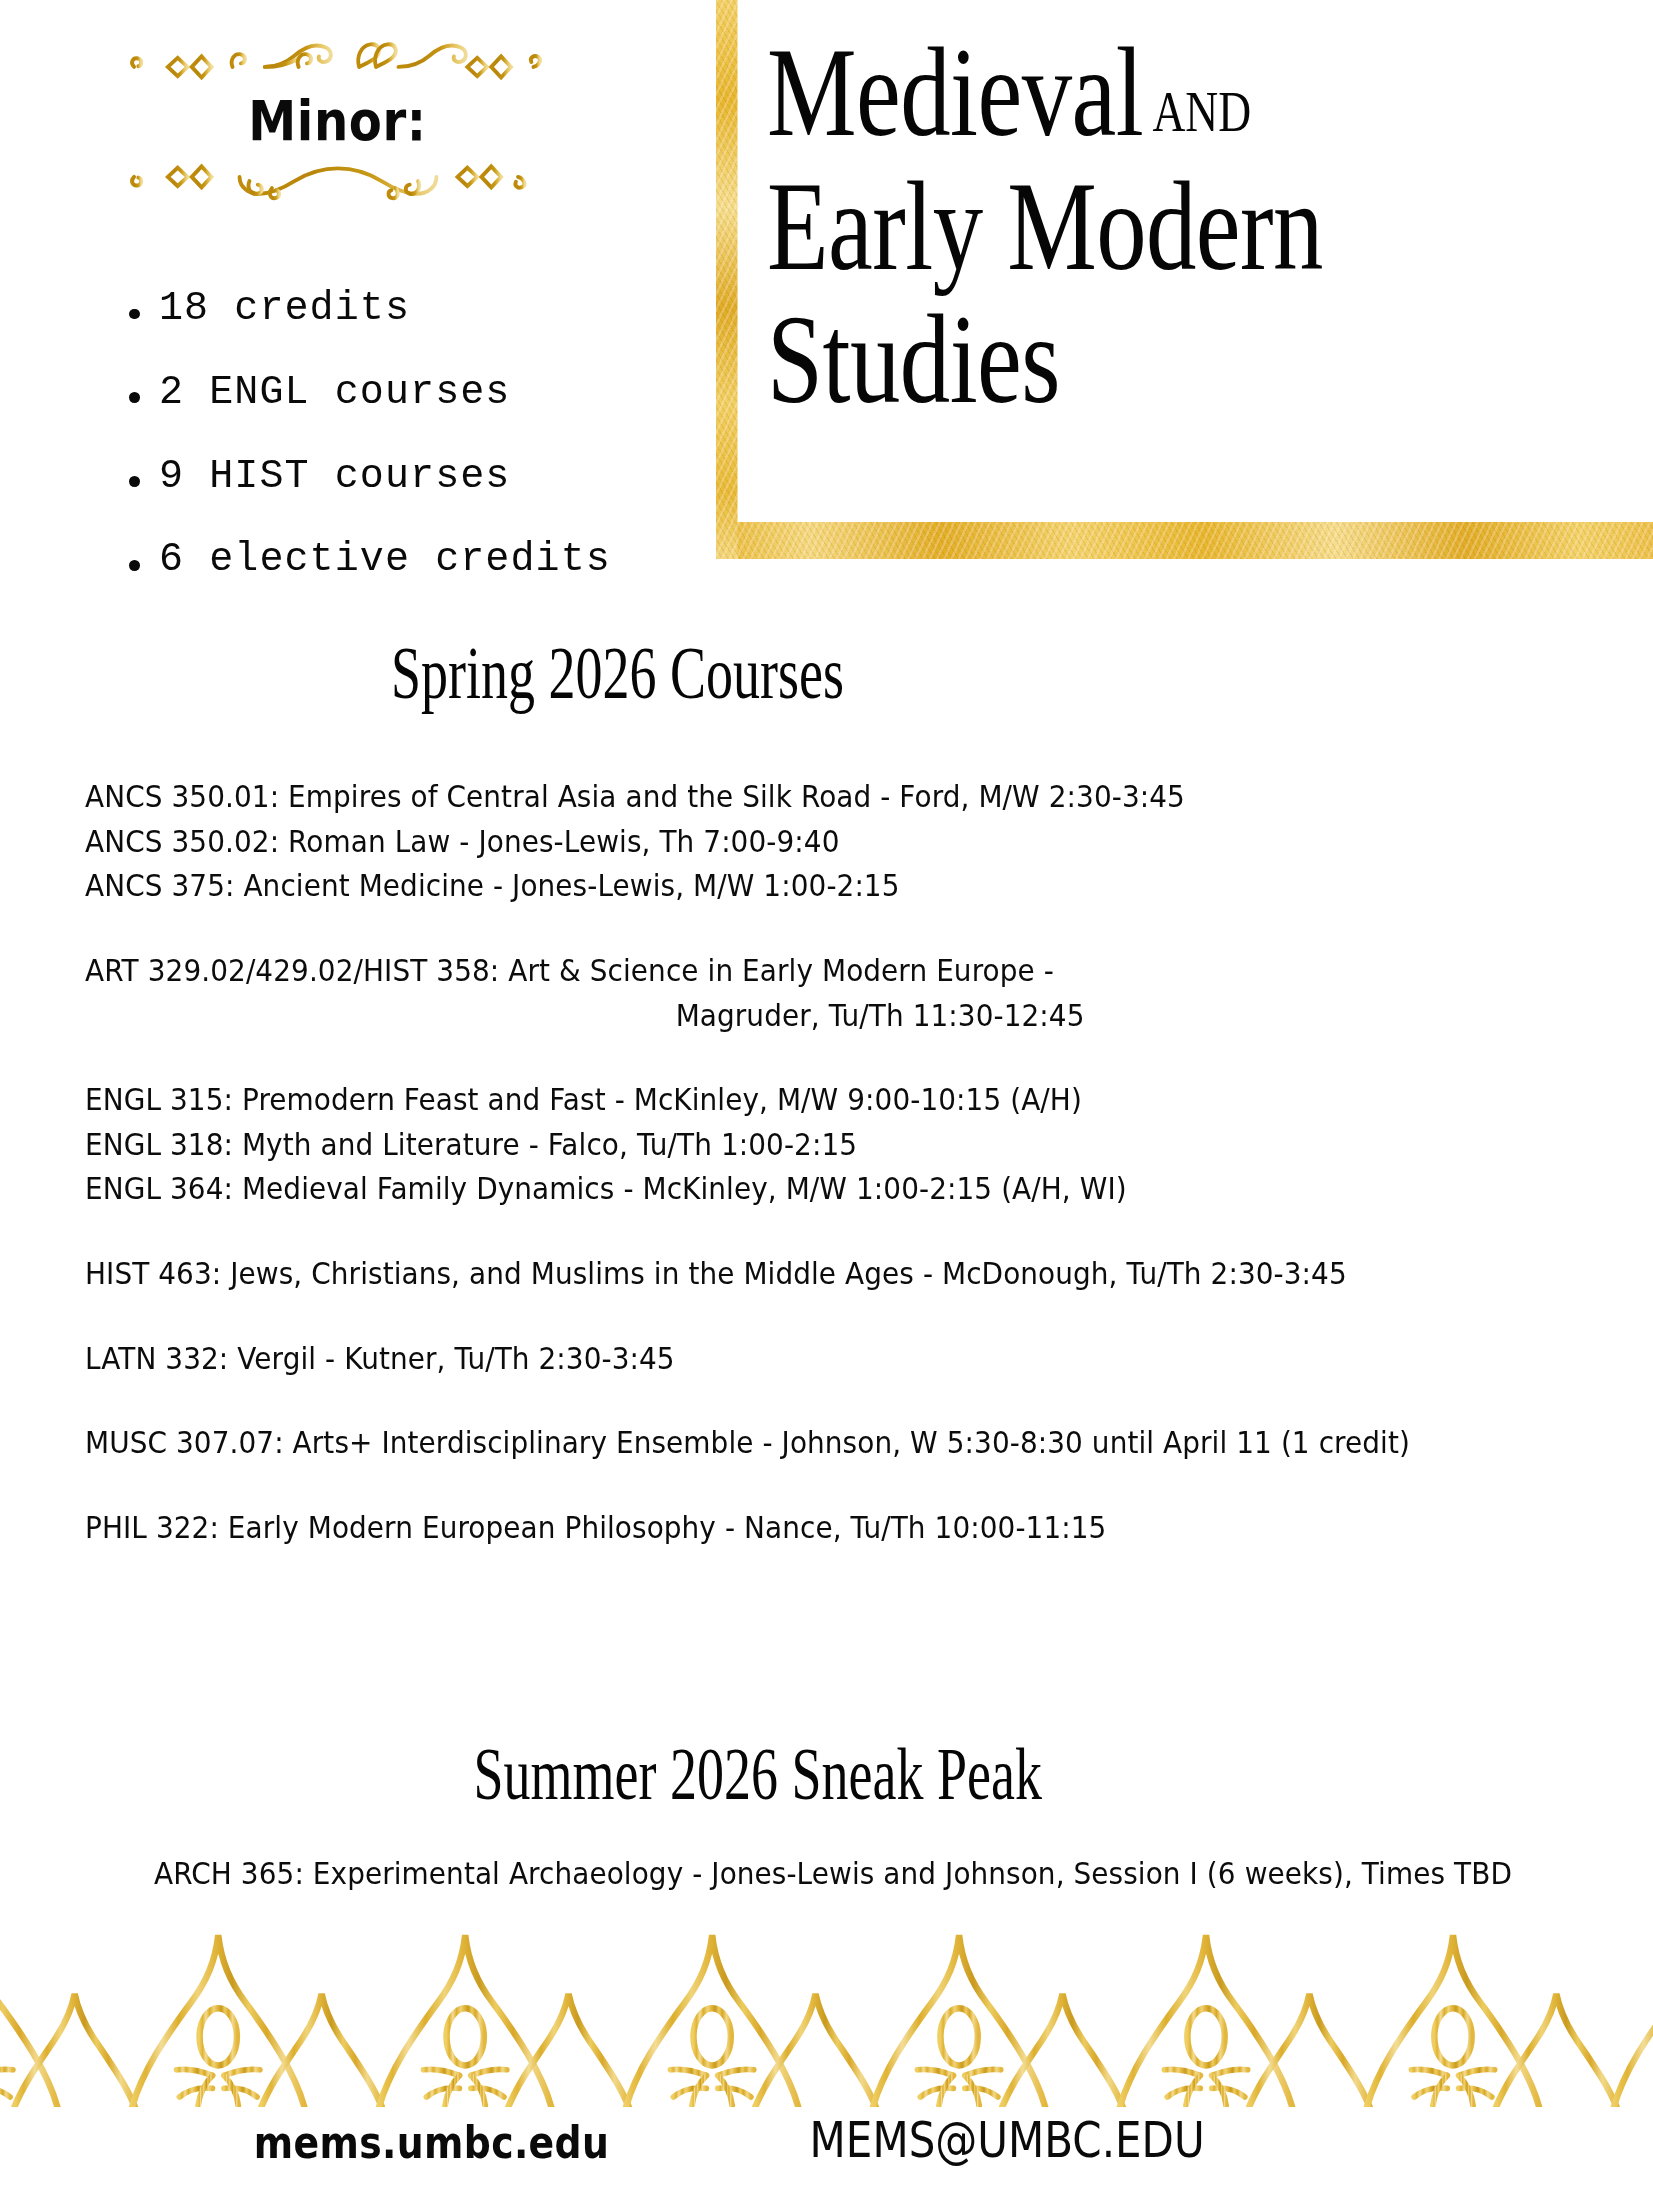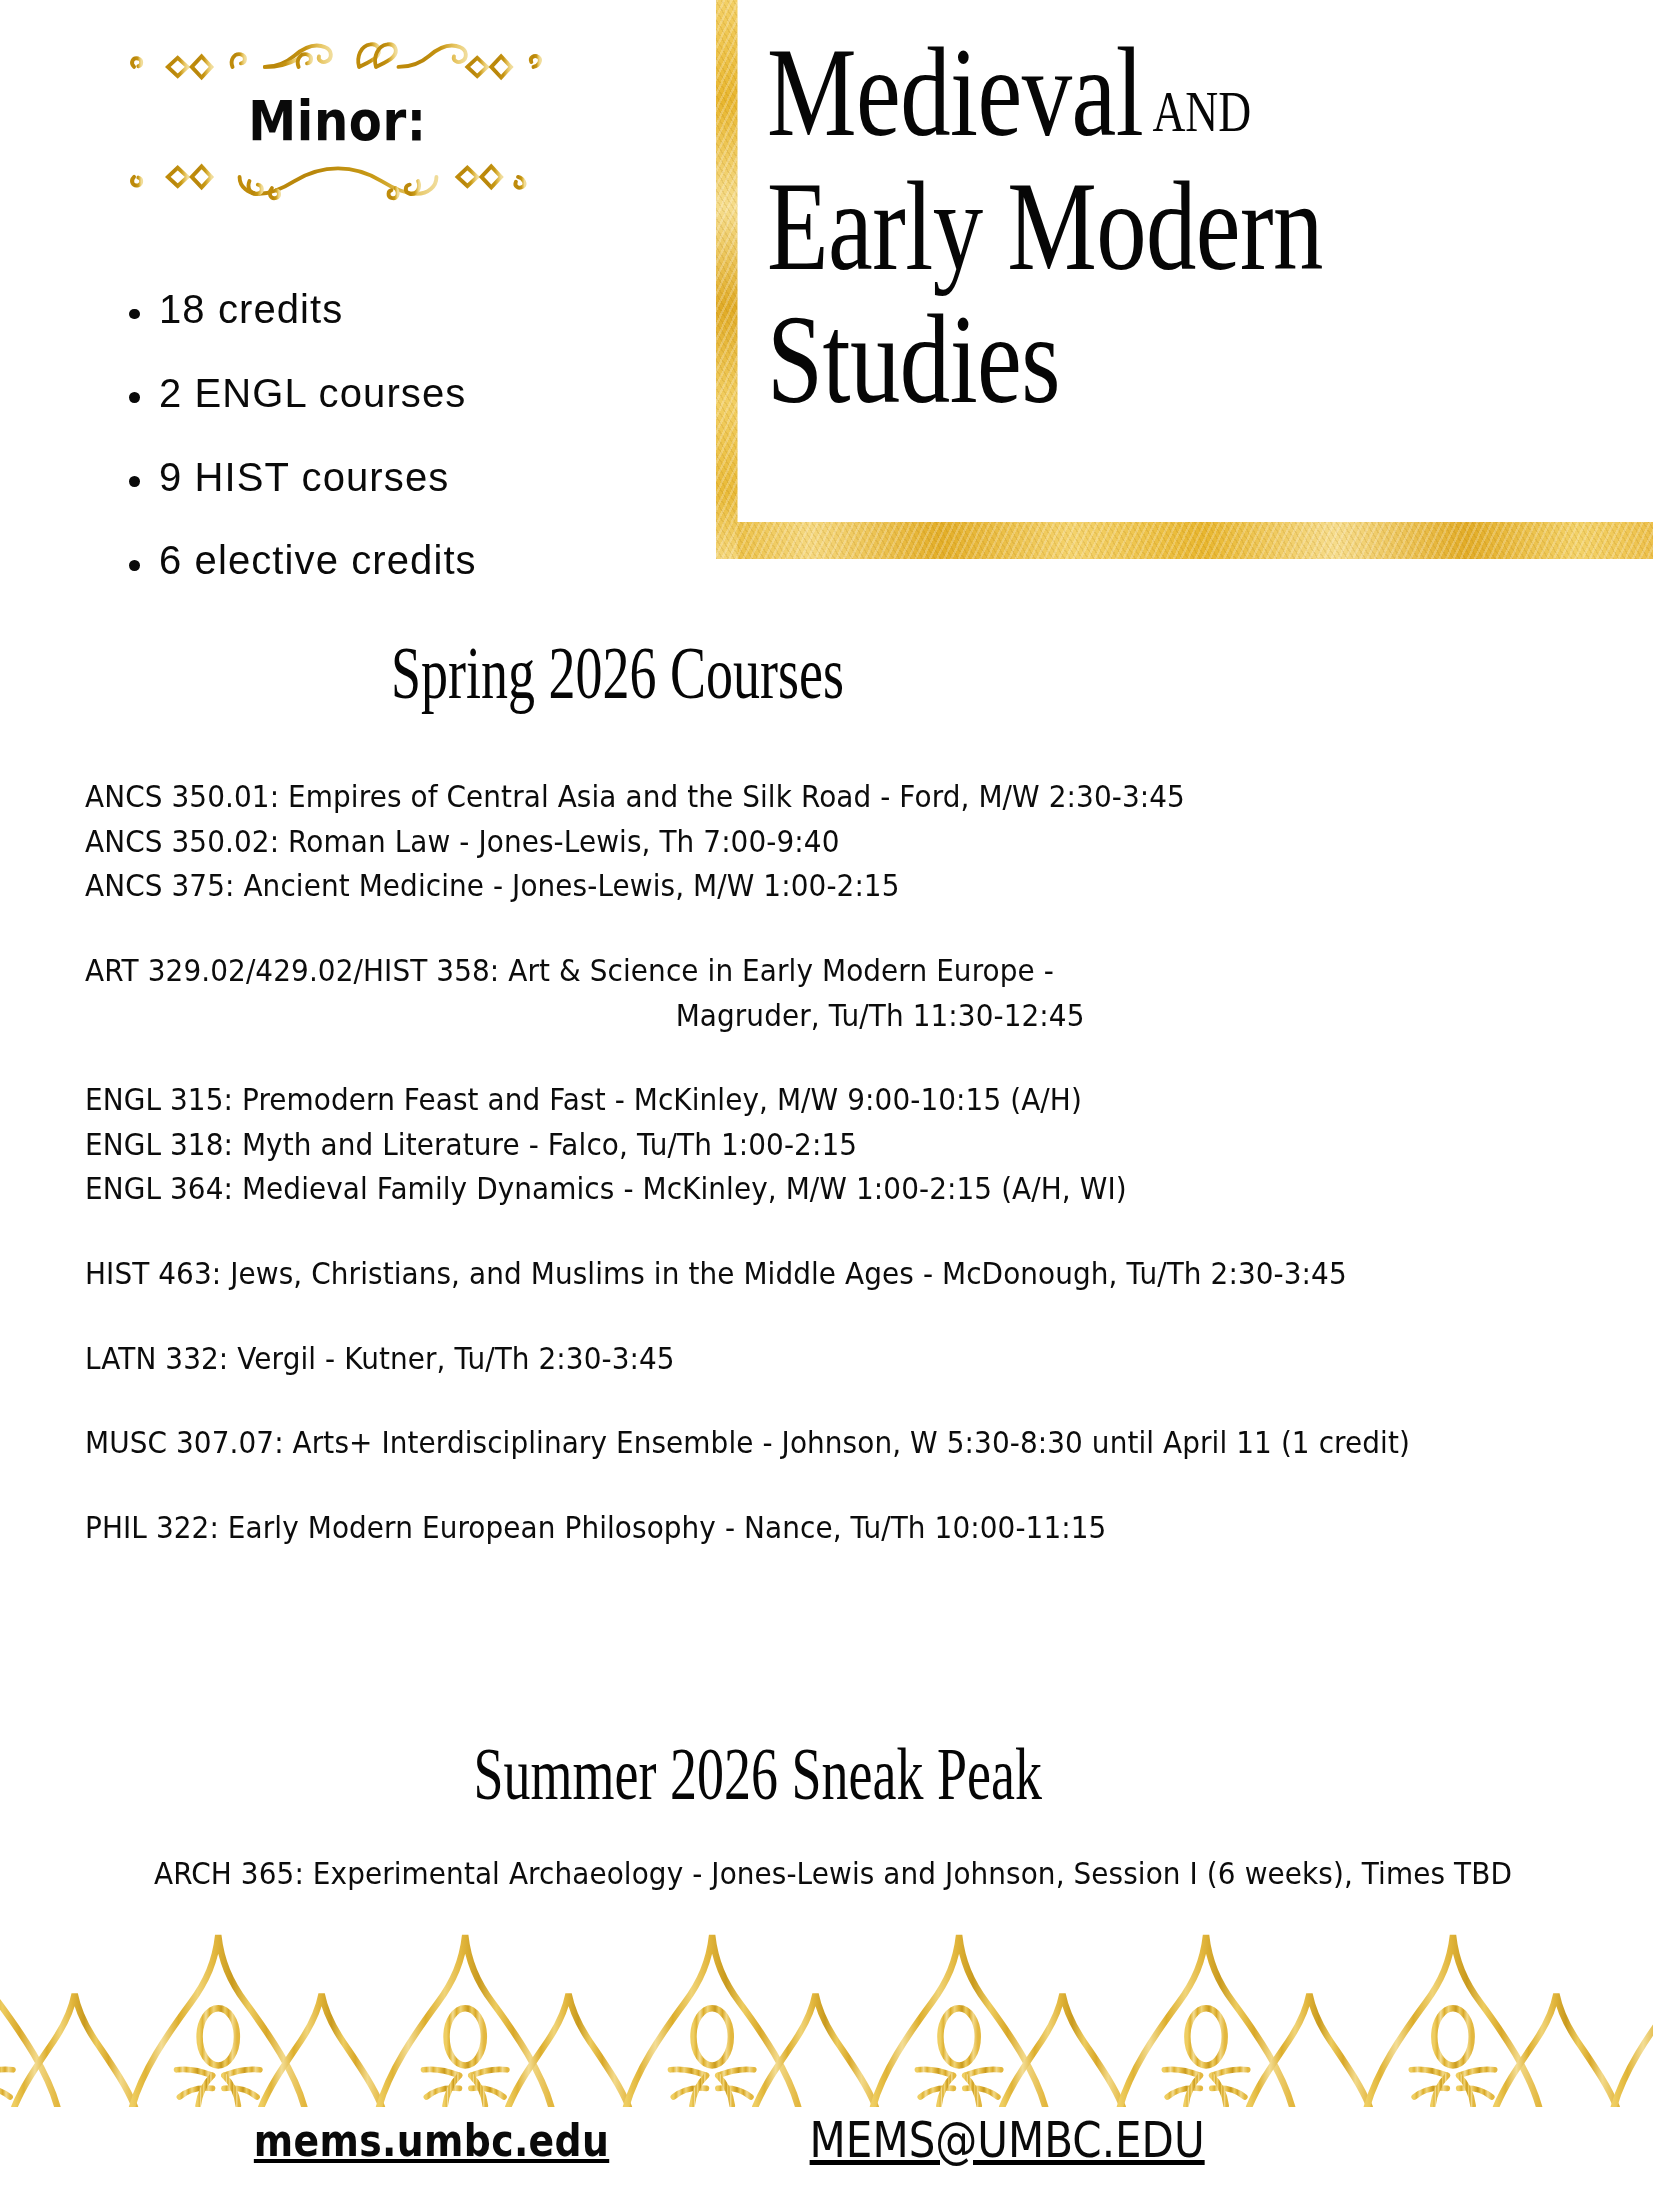--- a/index.html
+++ b/index.html
@@ -113,21 +113,21 @@
     position: absolute;
     left: 86px;
     top: 287px;
     margin: 0;
     padding: 0 0 0 43px;
     list-style: none;
     width: 574px;
   }
   #minor-list li {
     position: relative;
-    font-family: Liberation Sans, sans-serif;
+    font-family: Liberation Mono, monospace;
     font-weight: 400;
     font-size: 40px;
     line-height: 1.12;
     color: #0a0a0a;
     letter-spacing: 1.1px;
     margin-bottom: 39px;
     padding-left: 30px;
     white-space: nowrap;
   }
   #minor-list li::before {
@@ -214,23 +214,22 @@
   }
   #footer-border svg { display: block; }
 
   #footer-links {
     position: absolute;
     left: 0;
     top: 2111px;
     width: 1462px;
     display: flex;
     justify-content: center;
-    align-items: center;
+    align-items: flex-end;
     gap: 129px;
-    text-decoration: underline;
   }
   .footer-link {
     font-family: "DejaVu Sans", sans-serif;
     font-weight: 700;
     font-size: 45px;
     color: #0a0a0a;
     letter-spacing: 0.4px;
     transform: scaleX(0.84);
     white-space: nowrap;
   }

